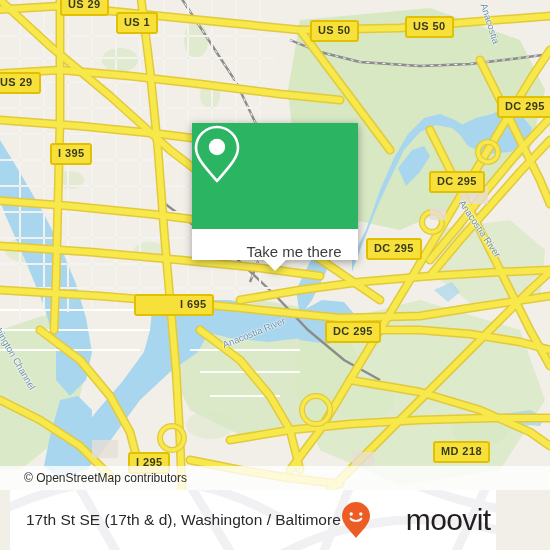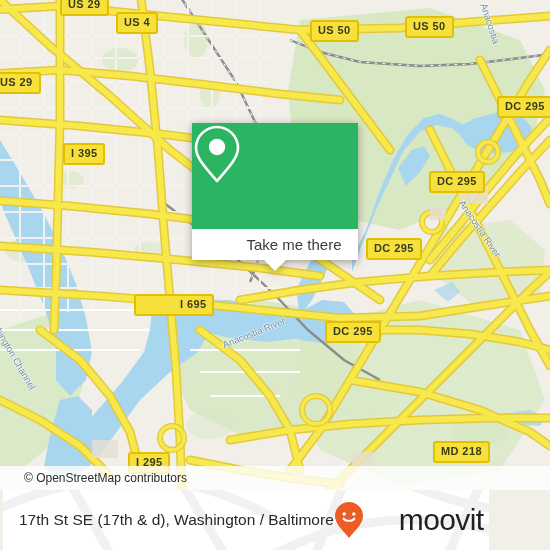--- a/index.html
+++ b/index.html
@@ -55,21 +55,21 @@
     filter: drop-shadow(0 2px 4px rgba(0,0,0,.35));
   }
   #popup-top {
     width: 100%; height: 106px;
     background: #2bb563;
     display: flex; align-items: center; justify-content: center;
   }
   #popup-bottom {
     width: 100%; height: 31px;
     background: #ffffff;
-    display: flex; align-items: center; justify-content: center;
+    display: flex; align-items: flex-end; justify-content: center;
     color: #3c3c3c;
     font-size: 15px;
     font-family: "Liberation Sans", sans-serif;
     padding-left: 38px;
   }
   #popup-tail {
     position: absolute;
     left: 50%; top: 137px;
     margin-left: -11px;
     width: 0; height: 0;
@@ -87,21 +87,21 @@
     display: flex; align-items: center;
     padding-left: 24px;
     font-size: 12px;
     color: #2b2b2b;
     font-family: "Liberation Sans", sans-serif;
   }
 
   
   #footer {
     position: absolute;
-    left: 3px; top: 490px;
+    left: 10px; top: 490px;
     width: 486px; height: 60px;
     background: #ffffff;
     overflow: hidden;
   }
   #footer-watermark {
     position: absolute; left: 0; top: -34px;
     width: 550px; height: 120px;
     opacity: 1;
   }
   #footer-inner {
@@ -283,26 +283,26 @@
           <rect x="460" y="186" width="28" height="18"></rect>
           <rect x="430" y="208" width="16" height="12"></rect>
           <rect x="352" y="452" width="22" height="14"></rect>
           <rect x="92" y="440" width="26" height="18"></rect>
           <rect x="236" y="206" width="18" height="12"></rect>
         </g>
       </g>
     </svg>
 
     <div class="shield" style="left:60px;  top:-6px;">US 29</div>
-    <div class="shield" style="left:116px; top:12px;">US 4</div>
+    <div class="shield" style="left:116px; top:12px;">US 1</div>
     <div class="shield" style="left:310px; top:20px;">US 50</div>
     <div class="shield" style="left:405px; top:16px;">US 50</div>
     <div class="shield" style="left:-8px;  top:72px;">US 29</div>
     <div class="shield" style="left:497px; top:96px;">DC 295</div>
-    <div class="shield" style="left:63px;  top:143px;">I 395</div>
+    <div class="shield" style="left:50px;  top:143px;">I 395</div>
     <div class="shield" style="left:429px; top:171px;">DC 295</div>
     <div class="shield" style="left:366px; top:238px;">DC 295</div>
     <div class="shield" style="left:134px; top:294px;padding-left:44px;">I 695</div>
     <div class="shield" style="left:325px; top:321px;">DC 295</div>
     <div class="shield" style="left:433px; top:441px;">MD 218</div>
     <div class="shield" style="left:128px; top:452px;">I 295</div>
 
     <div class="waterlabel" style="left:221px; top:340px; transform:rotate(-22deg); transform-origin:0 0;">Anacostia River</div>
     <div class="waterlabel" style="left:466px; top:198px; transform:rotate(56deg); transform-origin:0 0;">Anacostia River</div>
     <div class="waterlabel" style="left:-6px; top:310px; transform:rotate(60deg); transform-origin:0 0;">Washington Channel</div>

